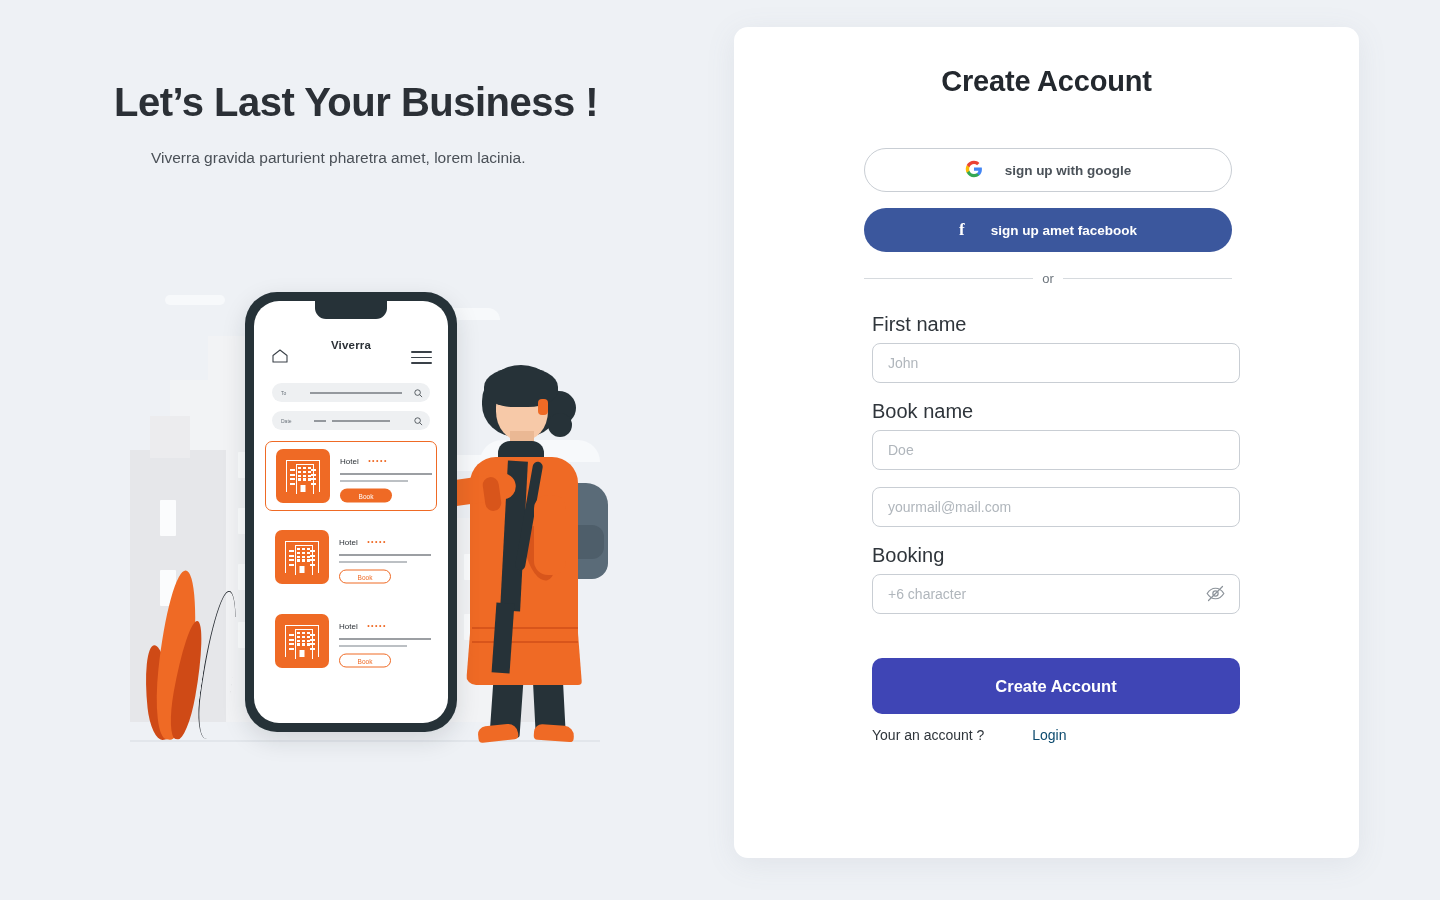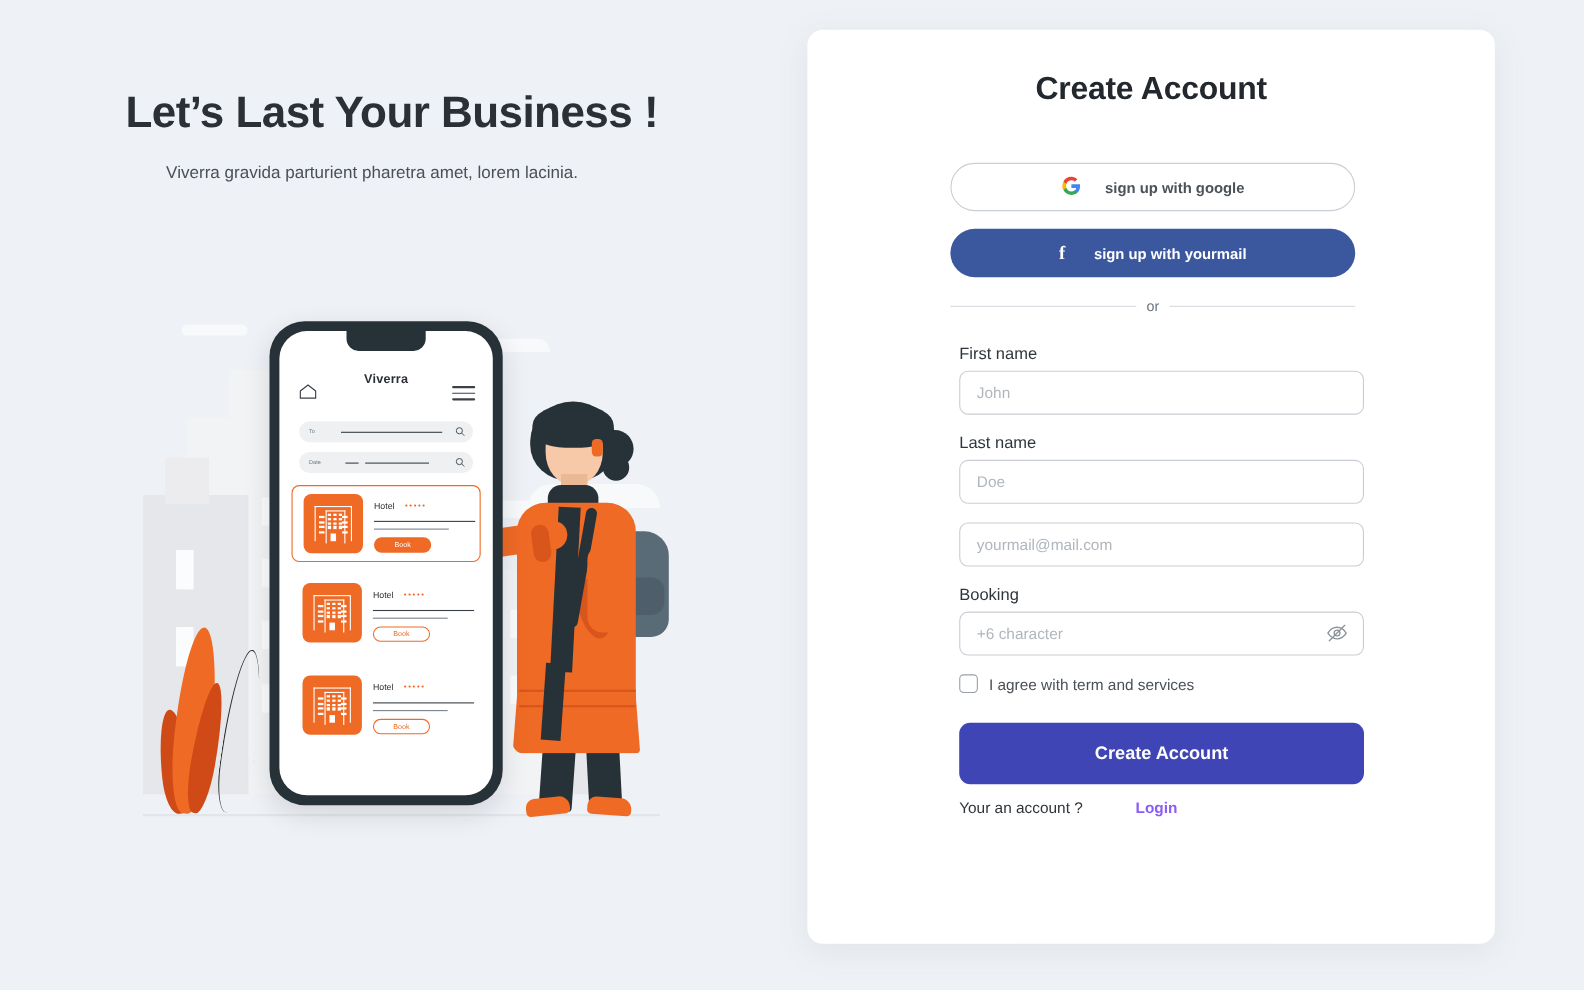--- a/index.html
+++ b/index.html
@@ -532,21 +532,21 @@
     background: #d6dade;
   }
 
   .form {
     position: absolute;
     left: 138px; top: 286px;
     width: 368px;
   }
   .field { margin-bottom: 17px; position: relative; }
   .field-label {
-    font-size: 15px;
+    font-size: 20px;
     color: #2f353b;
     margin-bottom: 7px;
   }
   .field-input {
     width: 368px; height: 40px;
     border: 1px solid #c9ced4;
     border-radius: 8px;
     padding: 0 15px;
     font-size: 14px;
     color: #2f353b;
@@ -597,22 +597,22 @@
     font-family: "Liberation Sans", sans-serif;
     cursor: pointer;
   }
 
   .have-account {
     margin-top: 13px;
     font-size: 14px;
     color: #2f353b;
   }
   .login-link {
-    color: #8b5cf6;
-    font-weight: bold;
+    color: #0c4a6e;
+    font-weight: normal;
     text-decoration: none;
     cursor: pointer;
     padding-left: 44px;
   }
 </style>
 </head>
 <body>
 
 <div class="left-panel">
 
@@ -863,59 +863,55 @@
         <path fill="#34A853" d="M24 46c5.8 0 10.7-1.9 14.3-5.2l-6.9-5.5c-1.9 1.3-4.4 2.1-7.4 2.1-5.7 0-10.5-3.8-12.2-9H4.6v5.7C8.2 41.3 15.5 46 24 46z"></path>
         <path fill="#FBBC05" d="M11.8 28.4c-.45-1.3-.7-2.7-.7-4.4s.25-3.1.7-4.4v-5.7H4.6A22 22 0 0 0 2 24c0 3.6.85 6.9 2.6 9.9l7.2-5.5z"></path>
         <path fill="#EA4335" d="M24 10.6c3.2 0 6 1.1 8.3 3.3l6.1-6.1C34.7 4.3 29.8 2 24 2 15.5 2 8.2 6.7 4.6 13.6l7.2 5.7c1.7-5.2 6.5-8.7 12.2-8.7z"></path>
       </svg>
     </span>
     <span>sign up with google</span>
   </div>
 
   <div class="social facebook">
     <span class="fb-f">f</span>
-    <span>sign up with yourmail</span>
+    <span>sign up amet facebook</span>
   </div>
 
   <div class="divider">
     <span>or</span>
   </div>
 
   <div class="form">
 
     <div class="field">
       <div class="field-label">First name</div>
       <input class="field-input" type="text" placeholder="John" style="">
     </div>
 
     <div class="field">
-      <div class="field-label">Last name</div>
+      <div class="field-label">Book name</div>
       <input class="field-input" type="text" placeholder="Doe" style="">
     </div>
 
     <div class="field">
       <input class="field-input" type="text" placeholder="yourmail@mail.com" style="">
     </div>
 
     <div class="field">
       <div class="field-label">Booking</div>
       <input class="field-input" type="text" placeholder="+6 character" style="">
       <button class="eye-btn">
         <svg width="21" height="21" viewBox="0 0 24 24" fill="none" stroke="#8c939a" stroke-width="1.4" stroke-linecap="round">
           <path d="M2.5 12s3.8-6 9.5-6 9.5 6 9.5 6-3.8 6-9.5 6-9.5-6-9.5-6z"></path>
           <circle cx="12" cy="12" r="3"></circle>
           <line x1="4" y1="20" x2="20" y2="4"></line>
         </svg>
       </button>
     </div>
 
-    <div class="terms">
-      <div class="checkbox"></div>
-      <span class="terms-label">I agree with term and services</span>
-    </div>
 
     <button class="submit">Create Account</button>
 
     <div class="have-account">
       <span>Your an account ?</span>
       <a class="login-link">Login</a>
     </div>
 
   </div>
 </div>

